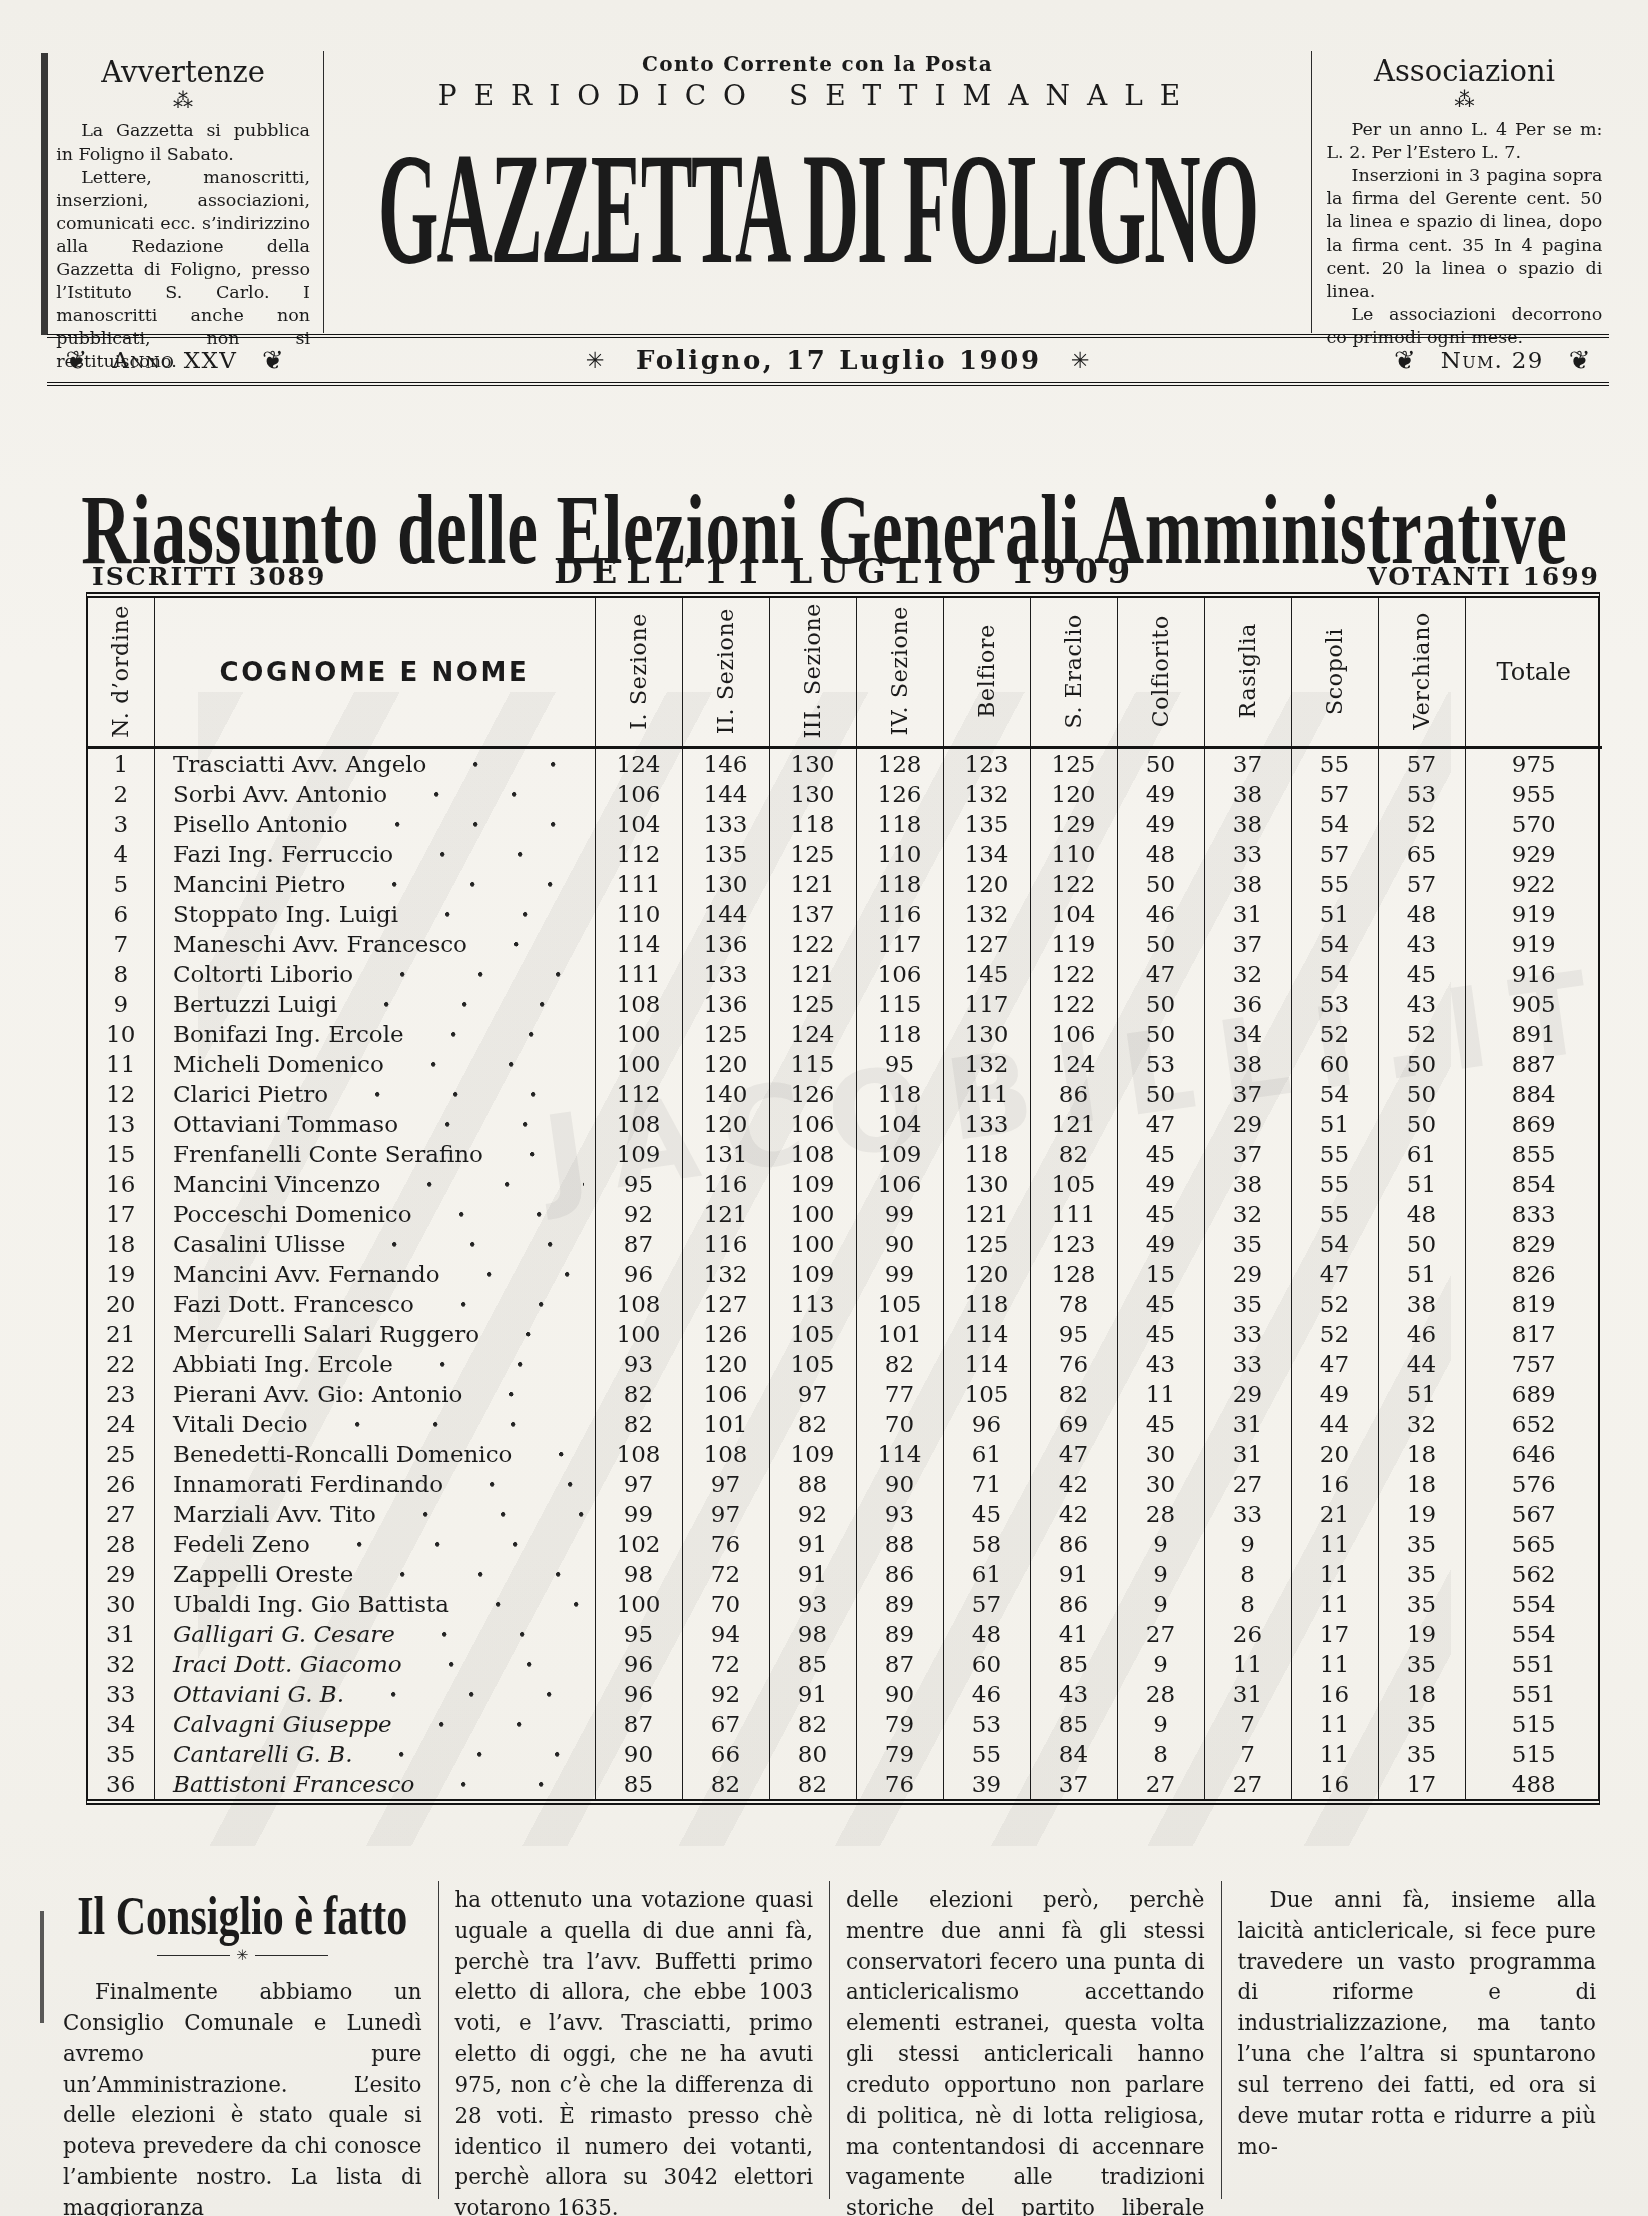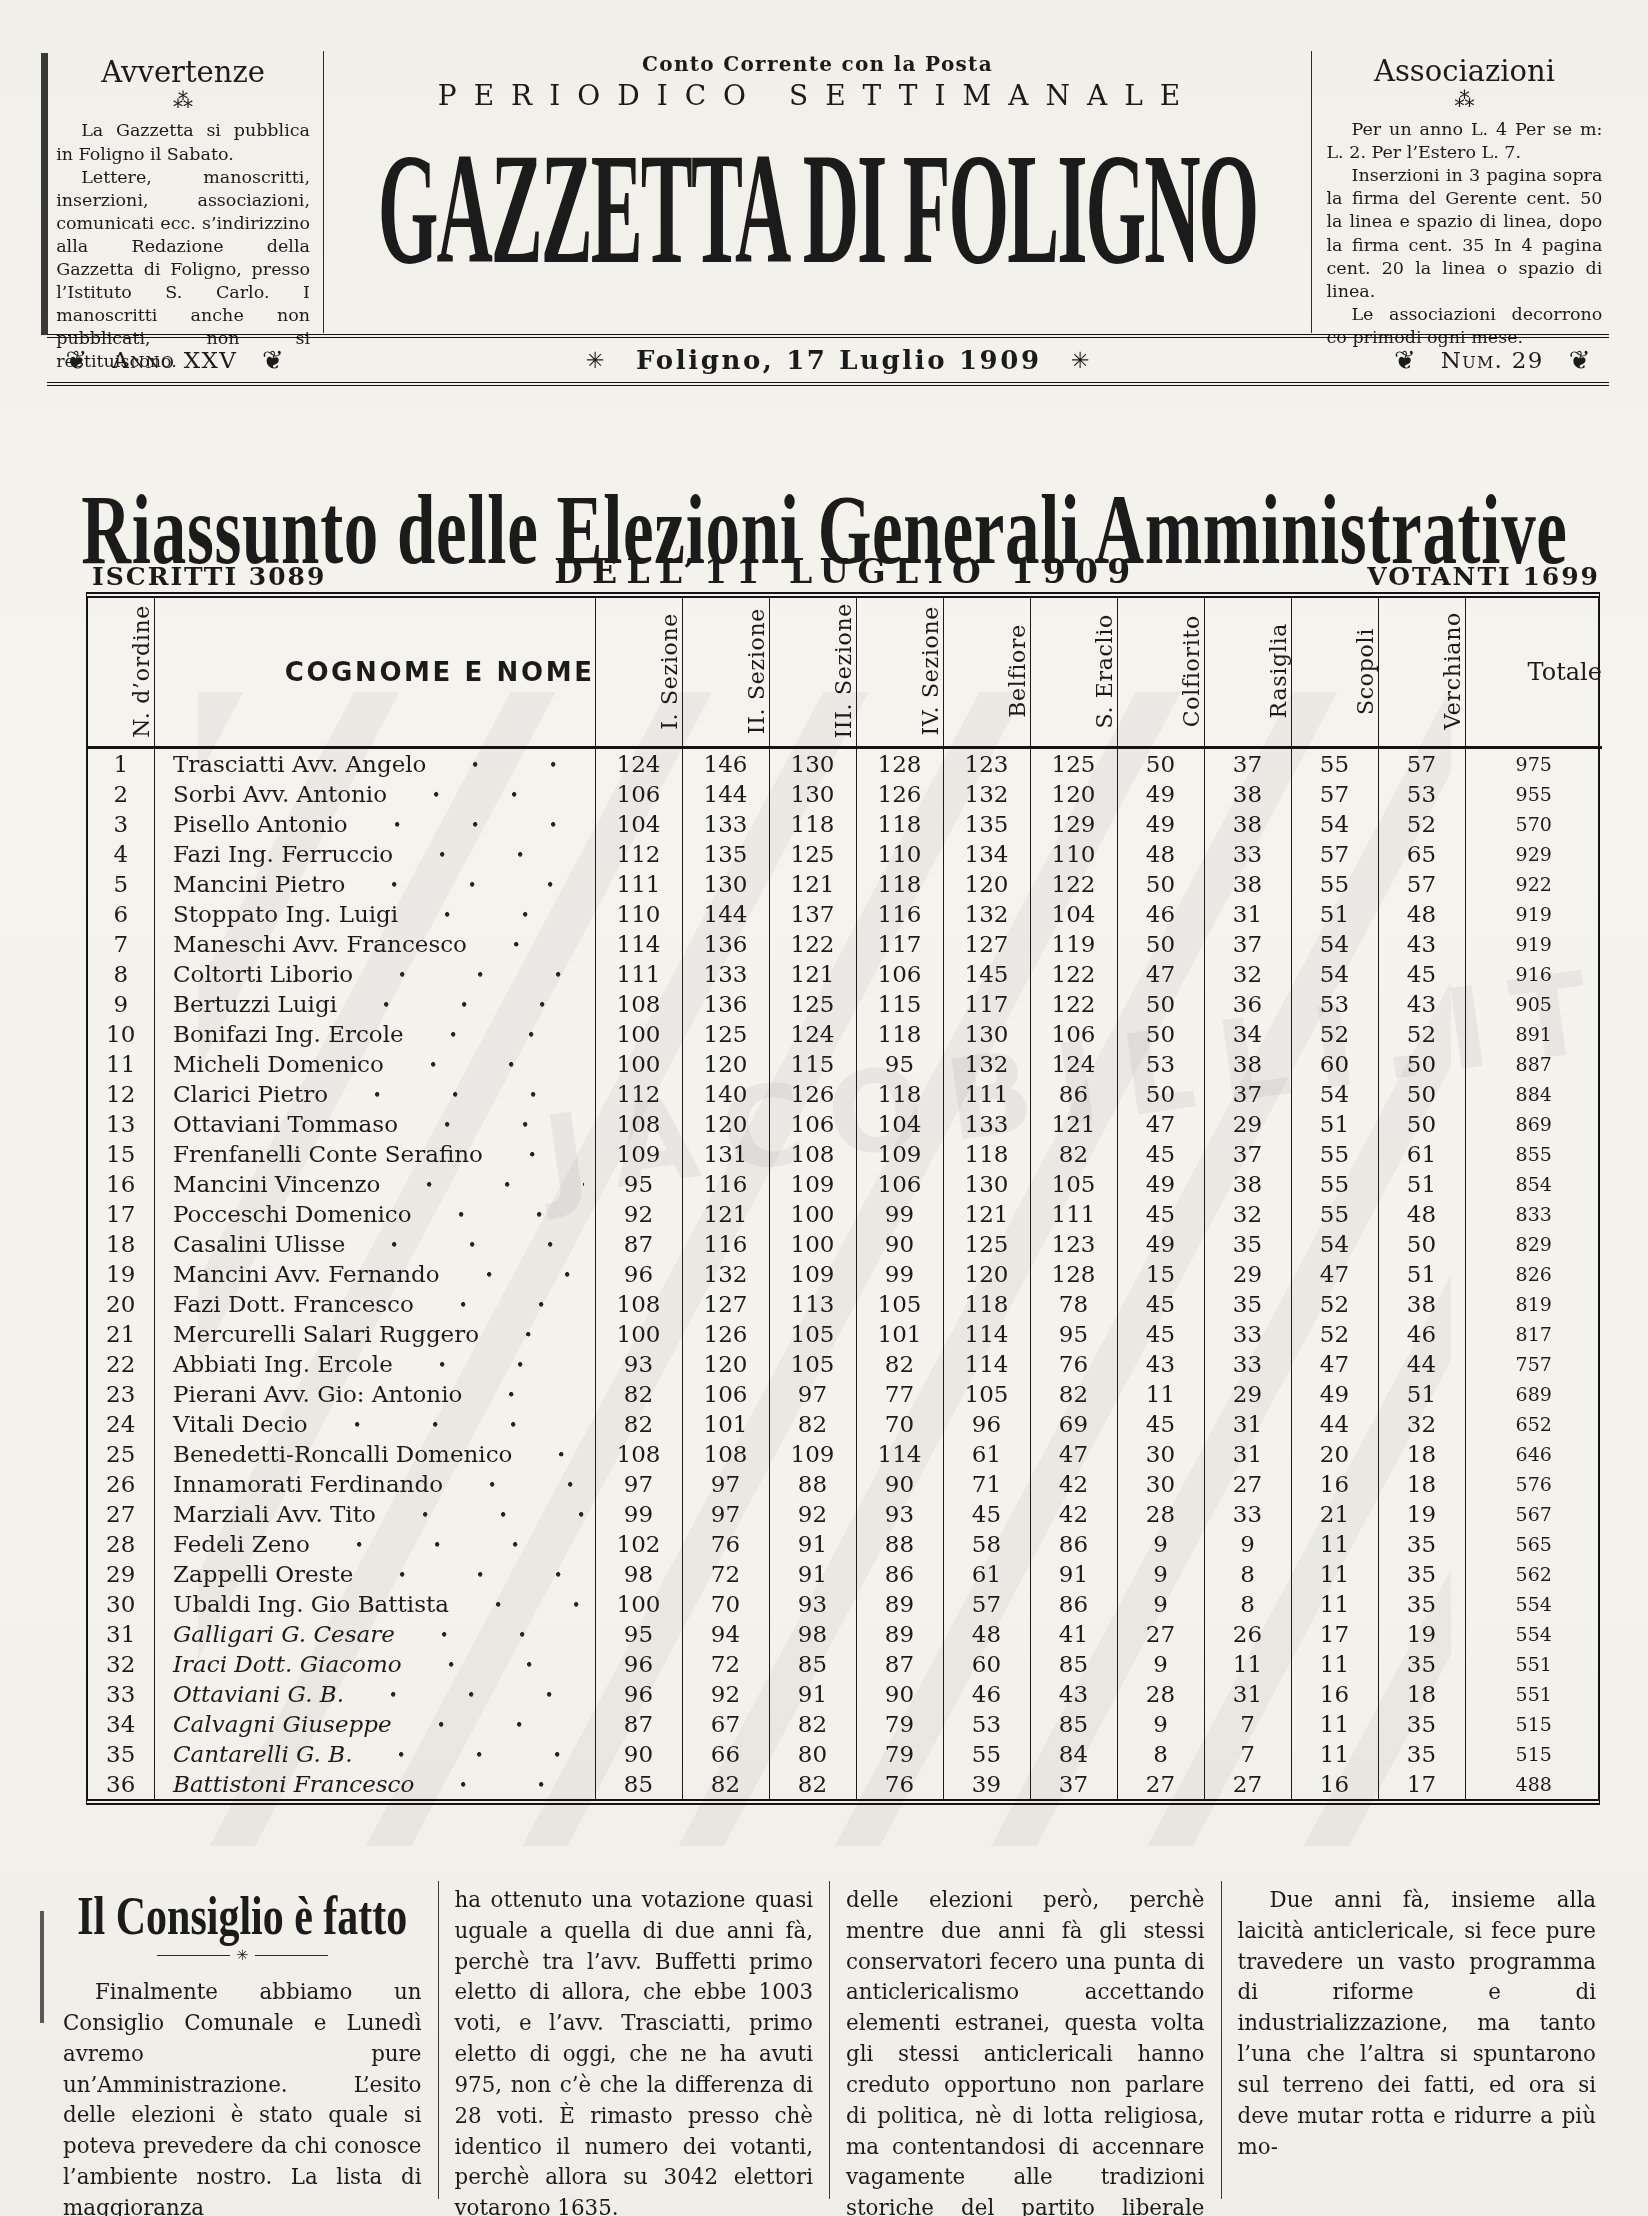--- a/index.html
+++ b/index.html
@@ -73,34 +73,34 @@
   
   #table-wrap{
     position:absolute;left:86px;top:592px;width:1514px;
     border-top:6px double #141414;border-bottom:6px double #141414;
     border-left:2px solid #141414;border-right:2px solid #141414;
     box-sizing:border-box;background:rgba(255,255,255,0.0);
   }
   table{border-collapse:collapse;width:100%;table-layout:fixed;}
   th,td{border-left:1.3px solid #1c1c1c;padding:0;}
   th:first-child,td:first-child{border-left:none;}
-  thead th{height:148px;vertical-align:middle;text-align:right;border-bottom:3.3px solid #141414;font-weight:normal;}
+  thead th{height:148px;vertical-align:middle;text-align:center;border-bottom:3.3px solid #141414;font-weight:normal;}
   .rot{writing-mode:vertical-rl;transform:rotate(180deg);white-space:nowrap;font-size:22px;letter-spacing:0.7px;display:inline-block;}
   .cogn{font-family:"DejaVu Sans","Liberation Sans",sans-serif;font-size:26px;font-weight:bold;letter-spacing:2.6px;}
   .tot-h{font-size:24px;}
   col.c-n{width:66px;} col.c-nm{width:441px;} col.c-v{width:87px;} col.c-t{width:137px;}
   tbody td{height:30px;font-size:23px;text-align:center;vertical-align:middle;}
   td.c-name{text-align:left;}
   .name-cell{display:flex;align-items:center;padding-left:18.5px;padding-right:10.6px;}
   .nm{white-space:nowrap;}
   .nm.it{font-style:italic;text-align:center;}
   .dots{flex:1;height:6.6px;margin-left:46px;
     background-image:radial-gradient(circle at 3.3px 3.3px,#232323 2px,rgba(0,0,0,0) 2.4px);
     background-size:78px 6.6px;background-repeat:repeat-x;background-position:left center;}
-  td.c-tot{font-size:19px;margin-left:40px;}
+  td.c-tot{font-size:23px;margin-left:40px;}
   
   #article{
     position:absolute;left:47px;top:1881px;right:37px;bottom:17px;
     display:flex;align-items:stretch;
   }
   .a-col{flex:1;box-sizing:border-box;padding:4px 16px 0 16px;}
   .a-col + .a-col{border-left:1.3px solid #3a3a3a;}
   .a-col p{font-size:21.4px;line-height:1.44;text-align:justify;margin:0;text-indent:32px;}
   .a-col p.noind{text-indent:0;}
   #article-title{

